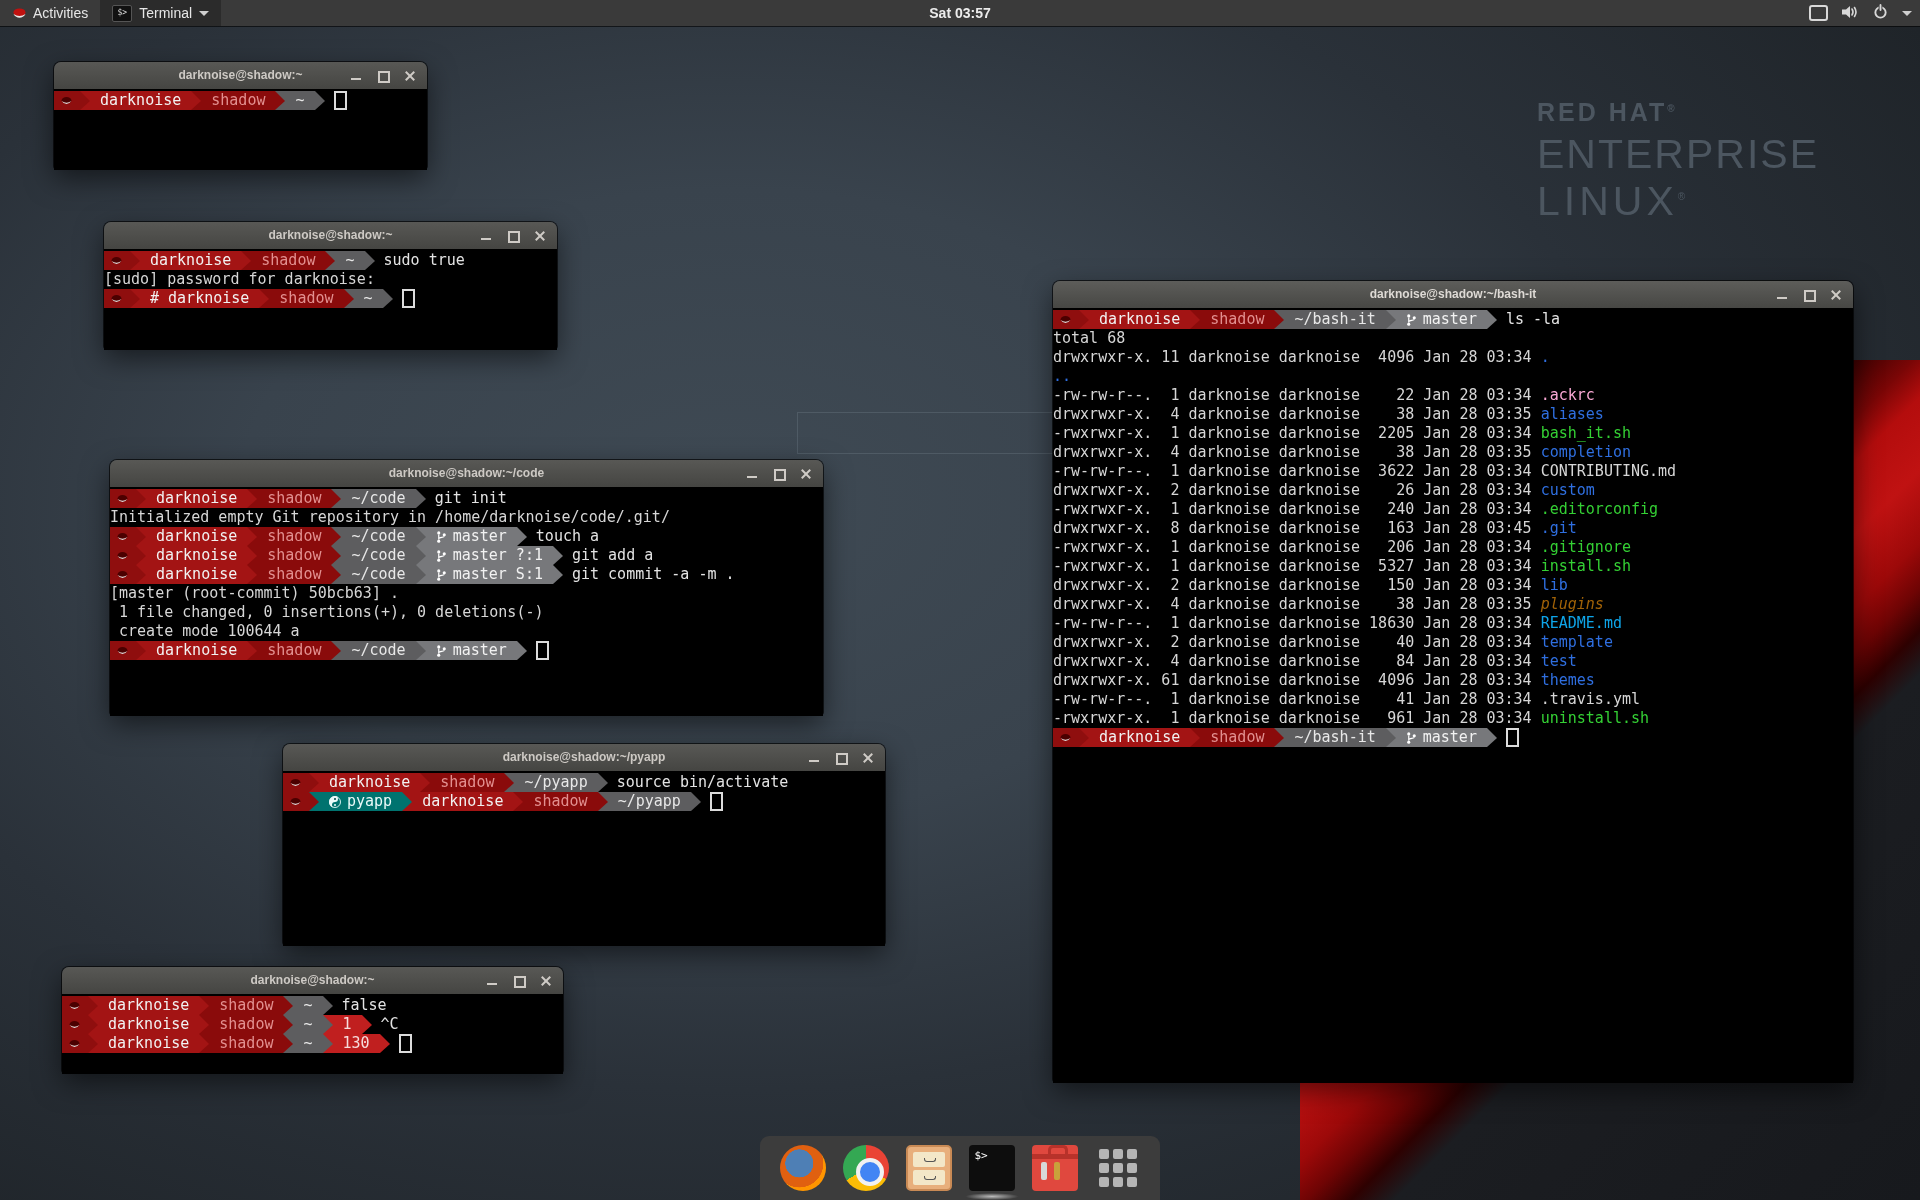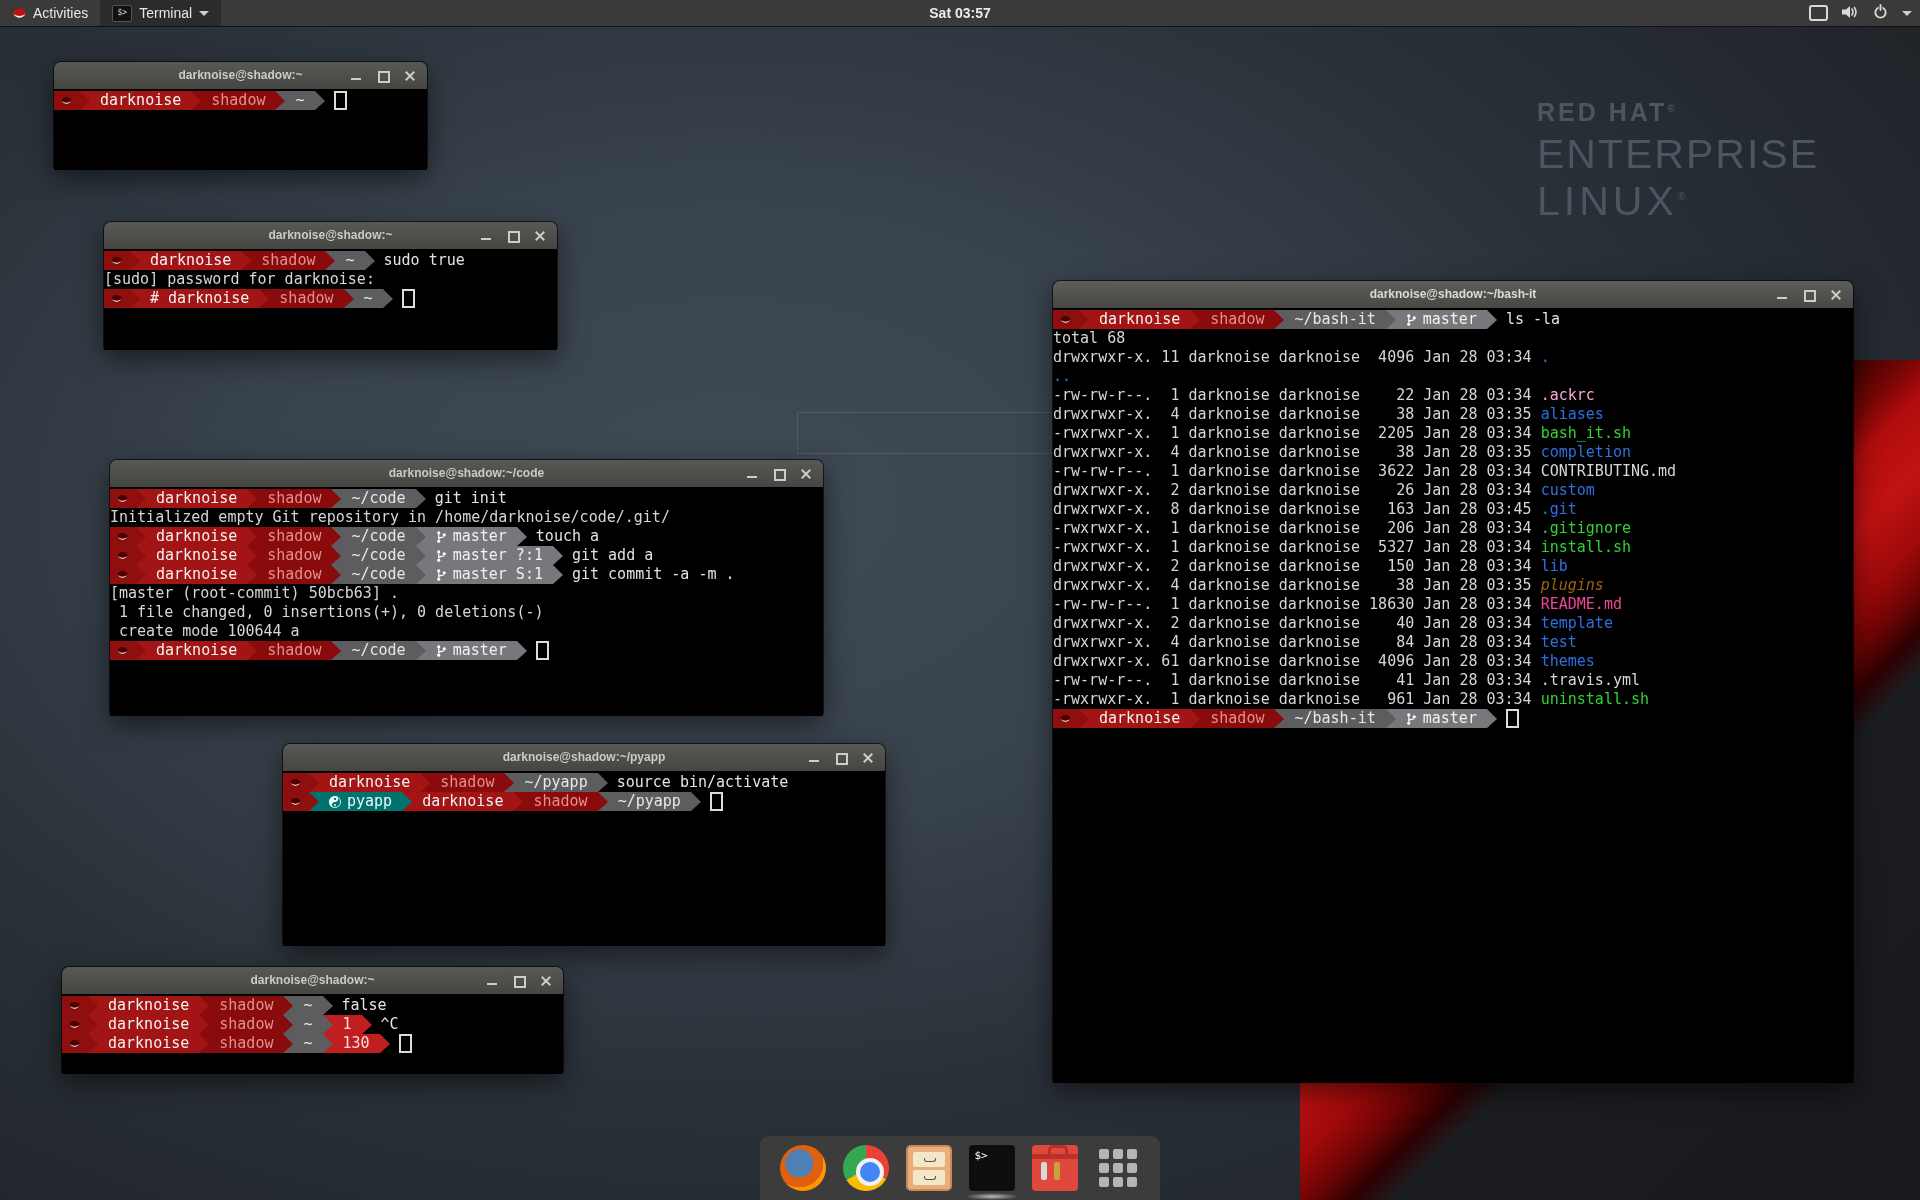--- a/index.html
+++ b/index.html
@@ -299,26 +299,27 @@
               </svg></span><span>master</span></span><span class="sep" style="border-left: 10px solid rgb(119, 120, 123);"></span><span class="cmd">ls -la</span></div>
         <div class="tline"><span class="out">total 68</span></div>
         <div class="tline"><span class="out">drwxrwxr-x. 11 darknoise darknoise  4096 Jan 28 03:34 </span><span class="out" style="color: rgb(47, 111, 224);">.</span></div>
         <div class="tline"><span class="out" style="color: rgb(47, 111, 224);">..</span></div>
         <div class="tline"><span class="out">-rw-rw-r--.  1 darknoise darknoise    22 Jan 28 03:34 </span><span class="out" style="color: #f9a8d4;">.ackrc</span></div>
         <div class="tline"><span class="out">drwxrwxr-x.  4 darknoise darknoise    38 Jan 28 03:35 </span><span class="out" style="color: rgb(47, 111, 224);">aliases</span></div>
         <div class="tline"><span class="out">-rwxrwxr-x.  1 darknoise darknoise  2205 Jan 28 03:34 </span><span class="out" style="color: rgb(52, 208, 52);">bash_it.sh</span></div>
         <div class="tline"><span class="out">drwxrwxr-x.  4 darknoise darknoise    38 Jan 28 03:35 </span><span class="out" style="color: rgb(47, 111, 224);">completion</span></div>
         <div class="tline"><span class="out">-rw-rw-r--.  1 darknoise darknoise  3622 Jan 28 03:34 </span><span class="out" style="color: rgb(214, 214, 214);">CONTRIBUTING.md</span></div>
         <div class="tline"><span class="out">drwxrwxr-x.  2 darknoise darknoise    26 Jan 28 03:34 </span><span class="out" style="color: rgb(47, 111, 224);">custom</span></div>
+        <div class="tline"><span class="out">-rwxrwxr-x.  1 darknoise darknoise   240 Jan 28 03:34 </span><span class="out" style="color: rgb(52, 208, 52);">.editorconfig</span></div>
         <div class="tline"><span class="out">drwxrwxr-x.  8 darknoise darknoise   163 Jan 28 03:45 </span><span class="out" style="color: rgb(47, 111, 224);">.git</span></div>
         <div class="tline"><span class="out">-rwxrwxr-x.  1 darknoise darknoise   206 Jan 28 03:34 </span><span class="out" style="color: rgb(52, 208, 52);">.gitignore</span></div>
         <div class="tline"><span class="out">-rwxrwxr-x.  1 darknoise darknoise  5327 Jan 28 03:34 </span><span class="out" style="color: rgb(52, 208, 52);">install.sh</span></div>
         <div class="tline"><span class="out">drwxrwxr-x.  2 darknoise darknoise   150 Jan 28 03:34 </span><span class="out" style="color: rgb(47, 111, 224);">lib</span></div>
         <div class="tline"><span class="out">drwxrwxr-x.  4 darknoise darknoise    38 Jan 28 03:35 </span><span class="out" style="color: #a16207; font-style: italic;">plugins</span></div>
-        <div class="tline"><span class="out">-rw-rw-r--.  1 darknoise darknoise 18630 Jan 28 03:34 </span><span class="out" style="color: #ec4899;">README.md</span></div>
+        <div class="tline"><span class="out">-rw-rw-r--.  1 darknoise darknoise 18630 Jan 28 03:34 </span><span class="out" style="color: #0ea5e9;">README.md</span></div>
         <div class="tline"><span class="out">drwxrwxr-x.  2 darknoise darknoise    40 Jan 28 03:34 </span><span class="out" style="color: rgb(47, 111, 224);">template</span></div>
         <div class="tline"><span class="out">drwxrwxr-x.  4 darknoise darknoise    84 Jan 28 03:34 </span><span class="out" style="color: rgb(47, 111, 224);">test</span></div>
         <div class="tline"><span class="out">drwxrwxr-x. 61 darknoise darknoise  4096 Jan 28 03:34 </span><span class="out" style="color: rgb(47, 111, 224);">themes</span></div>
         <div class="tline"><span class="out">-rw-rw-r--.  1 darknoise darknoise    41 Jan 28 03:34 </span><span class="out" style="color: rgb(214, 214, 214);">.travis.yml</span></div>
         <div class="tline"><span class="out">-rwxrwxr-x.  1 darknoise darknoise   961 Jan 28 03:34 </span><span class="out" style="color: rgb(52, 208, 52);">uninstall.sh</span></div>
         <div class="tline"><span class="seg first" style="background: rgb(143, 14, 14); color: rgb(255, 255, 255);"><svg width="13" height="12" viewBox="0 0 16 14">
               <ellipse cx="8" cy="6" rx="6" ry="4" fill="#4b0000"></ellipse>
               <path d="M2 7 q6 4 12 0 q-2.4 3.6 -6 3.6 t-6-3.6z" fill="#e6dede"></path>
             </svg></span><span class="sep" style="border-left: 10px solid rgb(143, 14, 14); background: rgb(163, 20, 20);"></span><span class="seg" style="background: rgb(163, 20, 20); color: rgb(242, 242, 242);"><span>darknoise</span></span><span class="sep" style="border-left: 10px solid rgb(163, 20, 20); background: rgb(138, 11, 11);"></span><span class="seg" style="background: rgb(138, 11, 11); color: rgb(226, 144, 144);"><span>shadow</span></span><span class="sep" style="border-left: 10px solid rgb(138, 11, 11); background: rgb(93, 93, 95);"></span><span class="seg" style="background: rgb(93, 93, 95); color: rgb(232, 232, 232);"><span>~/bash-it</span></span><span class="sep" style="border-left: 10px solid rgb(93, 93, 95); background: rgb(119, 120, 123);"></span><span class="seg" style="background: rgb(119, 120, 123); color: rgb(242, 242, 242);"><span class="gi"><svg width="11" height="14" viewBox="0 0 12 15">
                 <circle cx="3" cy="3" r="1.7" fill="#fff"></circle>

